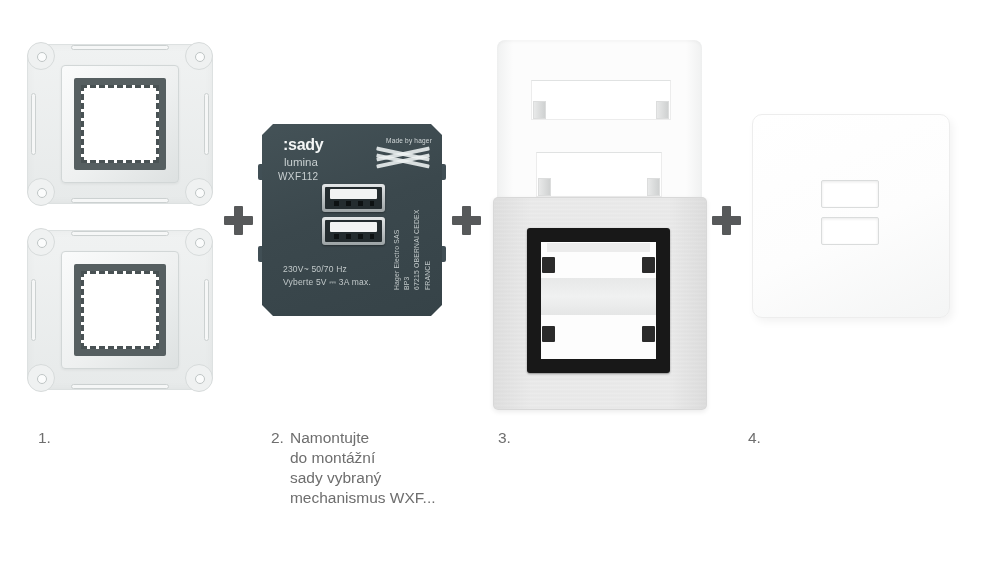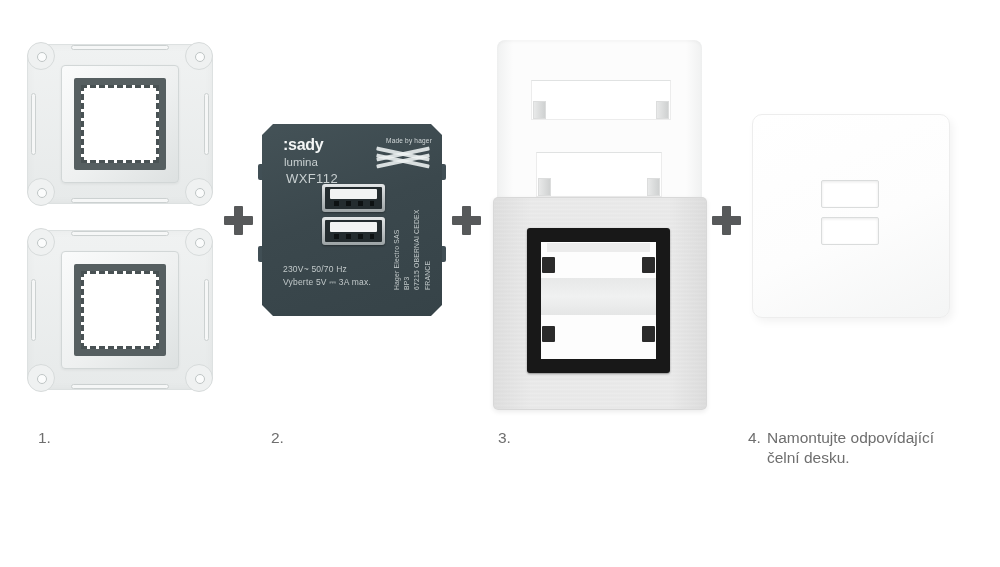--- a/index.html
+++ b/index.html
@@ -31,21 +31,21 @@
   .module { position:absolute; left:262px; top:124px; width:180px; height:192px; }
   .module-bg { position:absolute; inset:0; background:linear-gradient(160deg,#445257 0%,#3b484d 45%,#364348 100%);
     clip-path:polygon(11px 0,calc(100% - 11px) 0,100% 11px,100% calc(100% - 11px),calc(100% - 11px) 100%,11px 100%,0 calc(100% - 11px),0 11px); }
   .mod-tab { position:absolute; background:#414f55; border-radius:2px; }
   .mod-tab-l1 { left:-4px; top:40px; width:7px; height:16px; }
   .mod-tab-l2 { left:-4px; top:122px; width:7px; height:16px; }
   .mod-tab-r1 { right:-4px; top:40px; width:7px; height:16px; }
   .mod-tab-r2 { right:-4px; top:122px; width:7px; height:16px; }
   .mod-brand { position:absolute; left:21px; top:12px; color:#f4f6f6; font-size:16px; font-weight:bold; letter-spacing:-.3px; }
   .mod-series { position:absolute; left:22px; top:32px; color:#c9d0d1; font-size:11.5px; }
-  .mod-model { position:absolute; left:24px; top:47px; color:#c9d0d1; font-size:13px; letter-spacing:.4px; }
+  .mod-model { position:absolute; left:16px; top:47px; color:#c9d0d1; font-size:10px; letter-spacing:.4px; }
   .mod-madeby { position:absolute; right:10px; top:13px; width:70px; text-align:right; color:#d3d9da; font-size:6.5px; letter-spacing:.2px; }
   .mod-x { position:absolute; right:12px; top:24px; width:54px; height:26px; }
   .mod-x span { position:absolute; left:0; width:54px; height:3.5px; background:rgba(238,242,242,.88); border-radius:1px; }
   .mod-x .x1 { top:4px; transform:rotate(12deg); }
   .mod-x .x2 { top:11px; transform:rotate(12deg); }
   .mod-x .x3 { top:4px; transform:rotate(-12deg); }
   .mod-x .x4 { top:11px; transform:rotate(-12deg); }
   .usb-port { position:absolute; left:60px; width:63px; height:28px; background:linear-gradient(180deg,#e4e7e8,#9ba2a4); border-radius:3px; box-shadow:0 1px 2px rgba(0,0,0,.35); }
   .usb-port-1 { top:60px; } .usb-port-2 { top:93px; }
   .usb-in { position:absolute; inset:3px; background:#242c2f; border-radius:1px; }
@@ -200,23 +200,25 @@
   <div class="plate">
     <div class="plate-slot plate-slot-1"></div>
     <div class="plate-slot plate-slot-2"></div>
   </div>
 
   <div class="caption cap-1">
     <span class="step-num">1.</span>
   </div>
   <div class="caption cap-2">
     <span class="step-num">2.</span>
+    <span class="step-text">Namontujte
+do montážní
+sady vybraný
+mechanismus WXF...</span>
   </div>
   <div class="caption cap-3">
     <span class="step-num">3.</span>
   </div>
   <div class="caption cap-4">
     <span class="step-num">4.</span>
-    <span class="step-text">Namontujte odpovídající
-čelní desku.</span>
   </div>
 
 </div>
 
 </body></html>

